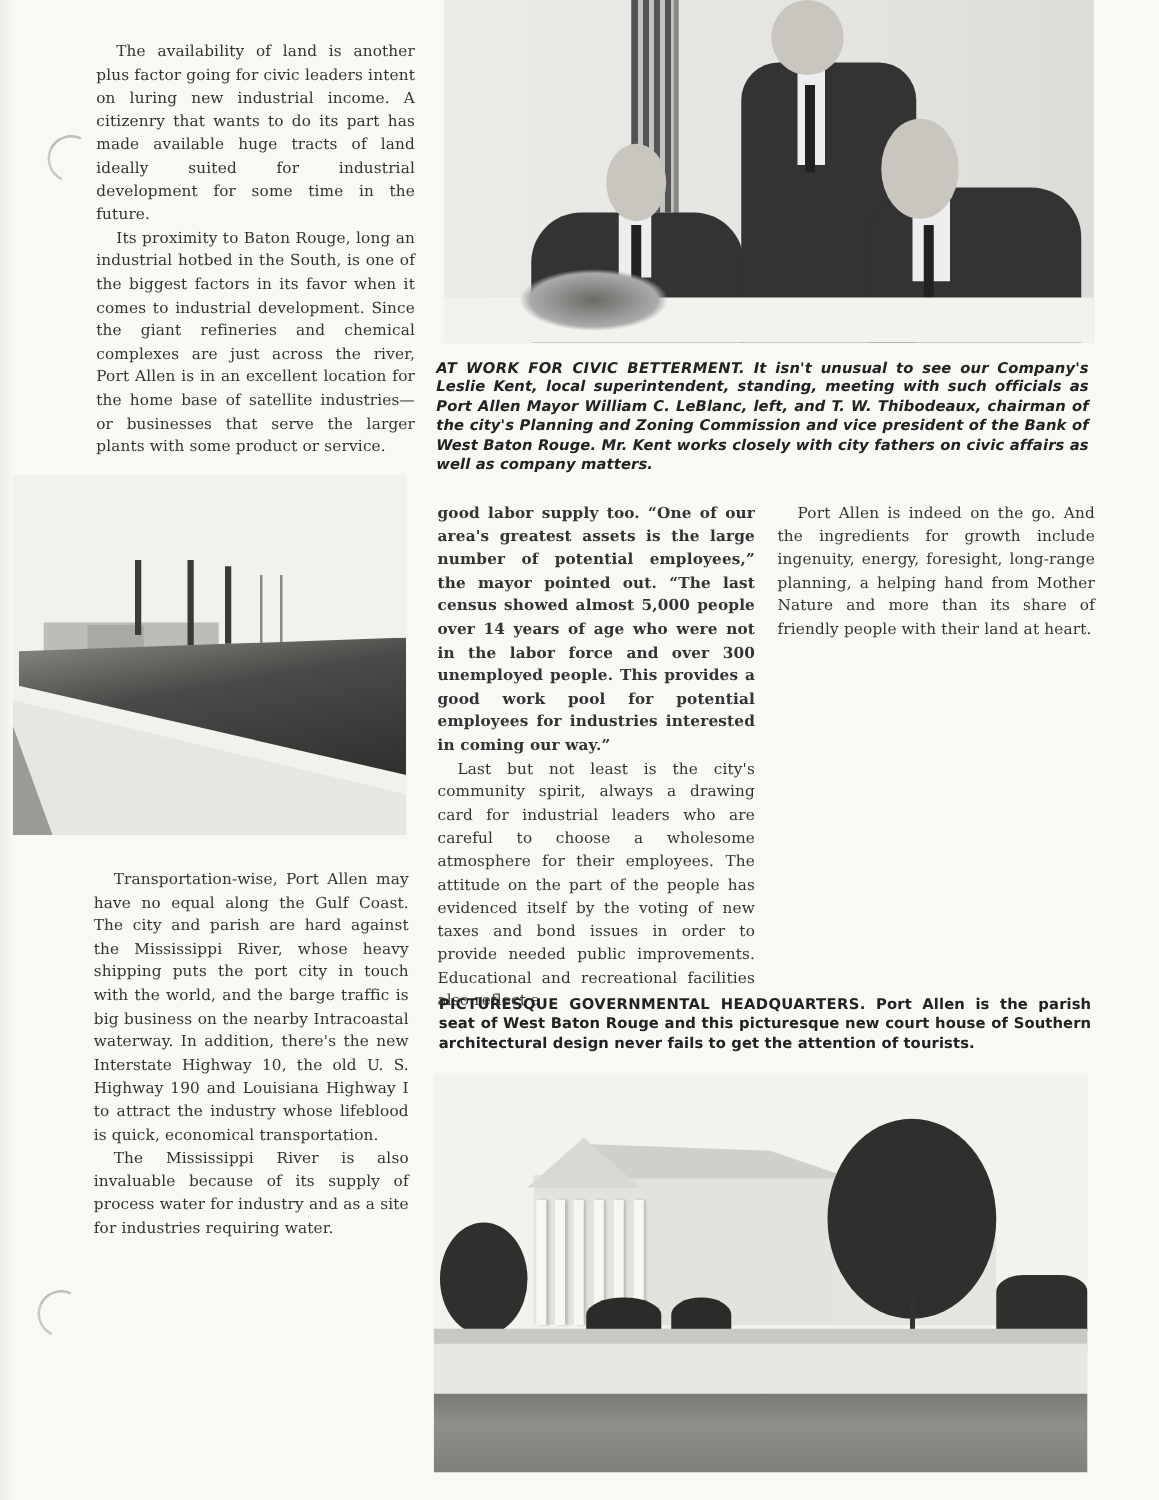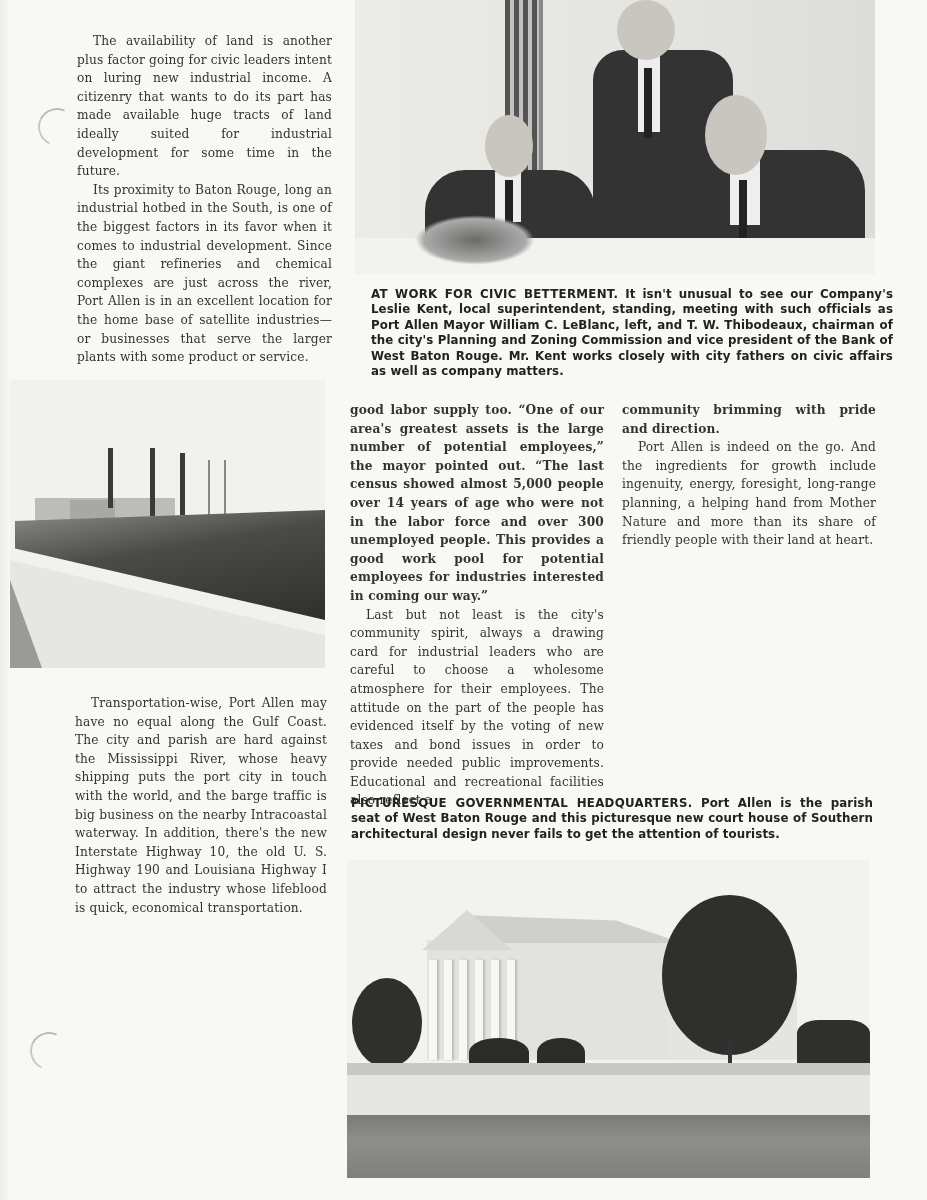--- a/index.html
+++ b/index.html
@@ -102,49 +102,49 @@
   <div class="head-shape" style="left:130px; top:115px; width:48px; height:62px;"></div>
 
   <div class="suit" style="left:340px; top:150px; width:170px; height:124px;"></div>
   <div class="shirt" style="left:375px; top:155px; width:30px; height:70px;"></div>
   <div class="tie" style="left:384px; top:180px; height:70px;"></div>
   <div class="head-shape" style="left:350px; top:95px; width:62px; height:80px;"></div>
   <div class="table"></div>
   <div style="position:absolute; left:60px; top:215px; width:120px; height:50px; background:radial-gradient(ellipse at center,#6a6a66,#aaa 60%,transparent 70%);"></div>
 </div>
 
-<div class="caption" style="left:371px; top:287px; width:522px;">
+<div class="caption" style="left:349px; top:287px; width:522px;font-style:italic;">
   <span class="head">AT WORK FOR CIVIC BETTERMENT.</span>
   <span>It isn't unusual to see our Company's Leslie Kent, local superintendent, standing, meeting with such officials as Port Allen Mayor William C. LeBlanc, left, and T. W. Thibodeaux, chairman of the city's Planning and Zoning Commission and vice president of the Bank of West Baton Rouge. Mr. Kent works closely with city fathers on civic affairs as well as company matters.</span>
 </div>
 
 <div class="photo" id="photo-plant">
   <div class="sky"></div>
   <div class="bldg" style="left:25px; top:118px; width:140px; height:30px;"></div>
   <div class="bldg" style="left:60px; top:120px; width:45px; height:20px; background:#a9a9a4;"></div>
   <div class="stack" style="left:98px; top:68px; height:60px;"></div>
   <div class="stack" style="left:140px; top:68px; height:68px;"></div>
   <div class="stack" style="left:170px; top:73px; height:62px;"></div>
   <div style="position:absolute; left:198px; top:80px; width:14px; height:58px; border-left:2px solid #888; border-right:2px solid #888;"></div>
   <div class="cane"></div>
   <div class="road"></div>
   <div class="grass"></div>
 </div>
 
 <div class="col" style="left:75px; top:694px; width:252px;">
   <p>Transportation-wise, Port Allen may have no equal along the Gulf Coast. The city and parish are hard against the Mississippi River, whose heavy shipping puts the port city in touch with the world, and the barge traffic is big business on the nearby Intracoastal waterway. In addition, there's the new Interstate Highway 10, the old U. S. Highway 190 and Louisiana Highway I to attract the industry whose lifeblood is quick, economical transportation.</p>
+  <p>The Mississippi River is also invaluable because of its supply of process water for industry and as a site for industries requiring water.</p>
 </div>
 
 <div class="col" style="left:350px; top:401px; width:254px;">
   <p class="noindent">good labor supply too. “One of our area's greatest assets is the large number of potential employees,” the mayor pointed out. “The last census showed almost 5,000 people over 14 years of age who were not in the labor force and over 300 unemployed people. This provides a good work pool for potential employees for industries interested in coming our way.”</p>
   <p>Last but not least is the city's community spirit, always a drawing card for industrial leaders who are careful to choose a wholesome atmosphere for their employees. The attitude on the part of the people has evidenced itself by the voting of new taxes and bond issues in order to provide needed public improvements. Educational and recreational facilities also reflect a</p>
 </div>
 
 <div class="col" style="left:622px; top:401px; width:254px;">
-  <p class="noindent">community brimming with pride and direction.</p>
   <p>Port Allen is indeed on the go. And the ingredients for growth include ingenuity, energy, foresight, long-range planning, a helping hand from Mother Nature and more than its share of friendly people with their land at heart.</p>
 </div>
 
 <div class="caption" style="left:351px; top:796px; width:522px;">
   <span class="head">PICTURESQUE GOVERNMENTAL HEADQUARTERS.</span>
   <span>Port Allen is the parish seat of West Baton Rouge and this picturesque new court house of Southern architectural design never fails to get the attention of tourists.</span>
 </div>
 
 <div class="photo" id="photo-court">
   <div class="sky"></div>

